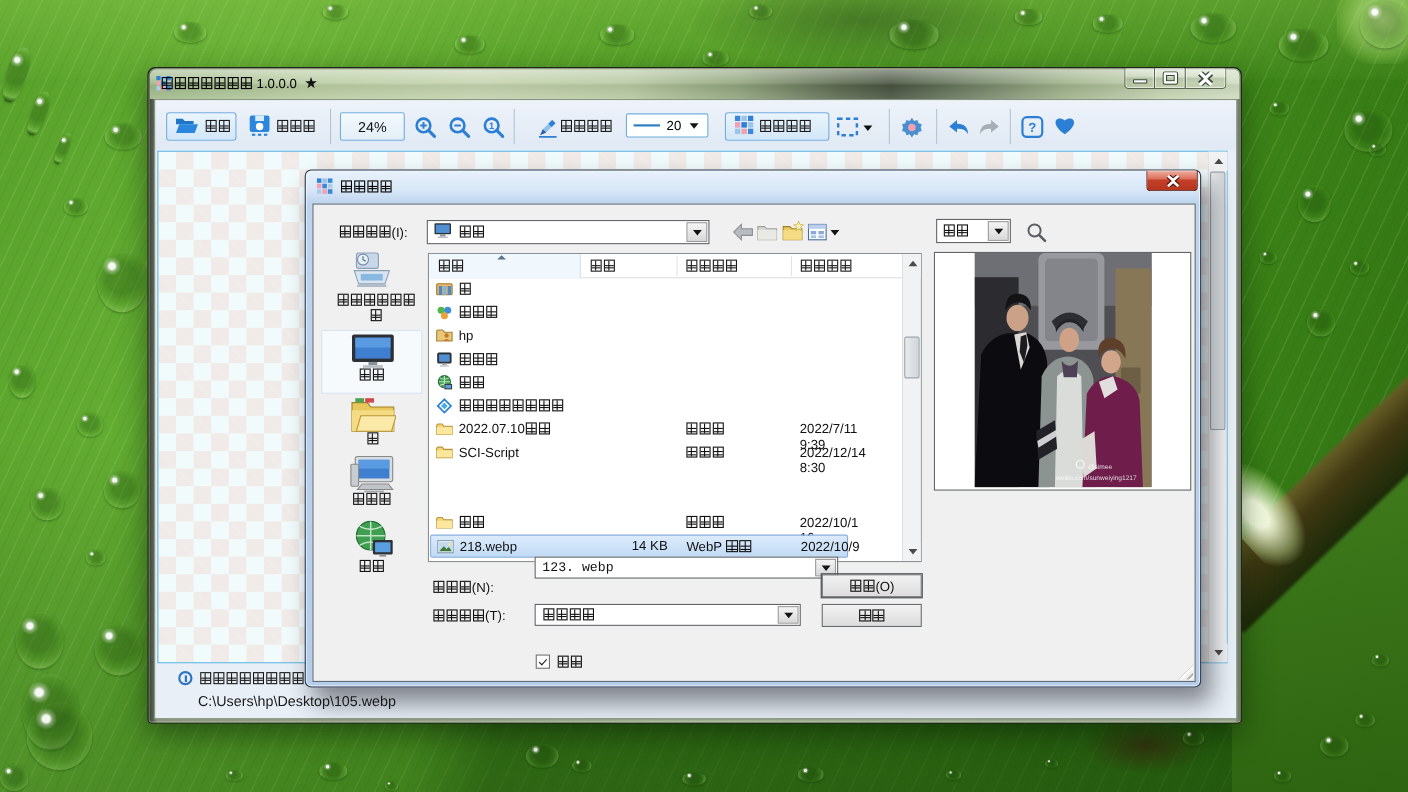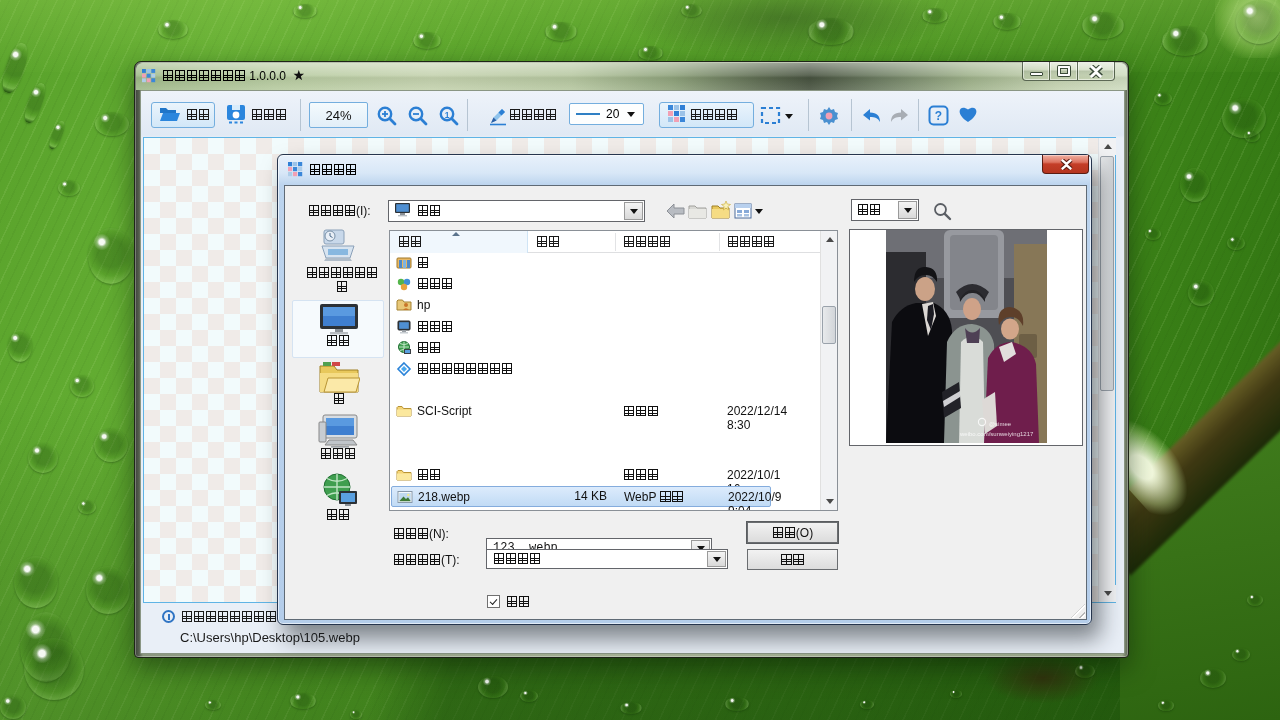--- a/index.html
+++ b/index.html
@@ -34,21 +34,21 @@
 
 
 #win{position:absolute;left:134px;top:61px;width:995px;height:597px;border-radius:7px 7px 4px 4px;
  background:linear-gradient(90deg,#3c423a 0,#555e4e 4px,#8b9780 8px,#aab698 50%,#9aa78b 99.4%,#5a6352 100%),
  linear-gradient(180deg,#aebfa2 0,#c5d2b8 22px,#9db08d 30px,#6d7a64 100%);
  border:1px solid #1e2418;box-shadow:0 0 0 1px rgba(255,255,255,.3) inset, 0 10px 26px rgba(10,30,5,.5)}
 #wtitle-tint{position:absolute;left:1px;top:1px;right:1px;height:27px;border-radius:6px 6px 0 0;background:
  linear-gradient(180deg,rgba(255,255,255,.42),rgba(255,255,255,.12) 45%,rgba(0,0,0,.05) 55%,rgba(255,255,255,.1)),
  linear-gradient(90deg,#9fb989 0,#b7cba0 14%,#c4d2ae 30%,#b6c7a0 44%,#8fa37c 54%,#5d6b51 63%,#47523f 68%,#6d7d62 75%,#9eb18a 84%,#c4d2b0 93%,#cfdcc0 100%)}
 #wicon{position:absolute;left:7px;top:7px}
-#wtitle{position:absolute;left:27px;top:7px;font-size:12px;color:#000;white-space:nowrap}
+#wtitle{position:absolute;left:11px;top:7px;font-size:12px;color:#000;white-space:nowrap}
 .star{display:inline-block;width:11px;height:11px;margin-left:4px;vertical-align:-1px;background:#111;
  clip-path:polygon(50% 0,62% 35%,98% 35%,69% 57%,80% 93%,50% 70%,20% 93%,31% 57%,2% 35%,38% 35%)}
 #caps{position:absolute;left:887px;top:0;width:93px;height:19px;display:flex}
 .cap{height:19px;background:linear-gradient(180deg,rgba(255,255,255,.38),rgba(255,255,255,.1) 42%,rgba(105,125,90,.25) 52%,rgba(215,230,195,.38));box-shadow:inset 0 0 0 1px rgba(255,255,255,.5);
  border:1px solid rgba(40,55,35,.7);border-top:none;position:relative}
 .cap+.cap{border-left:none}
 #cap-min{width:28px;border-radius:0 0 0 4px}
 #cap-max{width:28px}
 #cap-close{width:37px;border-radius:0 0 4px 0}
 .glyph-min{position:absolute;left:7px;top:10px;width:13px;height:4px;background:#fdfdfd;border:1px solid #3a4a38;border-radius:1px}
@@ -534,20 +534,30 @@
 <div class="row" style="top:106.0px">
               <span class="ric"><svg width="16" height="16" viewBox="0 0 16 16">
                   <path d="M8 2 L14 8 L8 14 L2 8 Z" fill="#fff" stroke="#2b83d8" stroke-width="1.6"></path>
                   <path d="M8 5 L11 8 L8 11 L5 8 Z" fill="#49a8ef"></path>
                 </svg></span>
               <span class="rname"><i class="cj"></i><i class="cj"></i><i class="cj"></i><i class="cj"></i><i class="cj"></i><i class="cj"></i><i class="cj"></i><i class="cj"></i></span>
               <span class="rsize"></span>
               <span class="rtype"></span>
               <span class="rdate"></span>
             </div>
+<div class="row" style="top:127.2px">
+              <span class="ric"><svg width="16" height="16" viewBox="0 0 16 16">
+                  <path d="M1 4.5 L1 13 L15 13 L15 5.5 L7.5 5.5 L6 3.5 L2 3.5 Z" fill="#f5d476" stroke="#b89436" stroke-width="1"></path>
+                  <path d="M1 6.5 L15 6.5 L15 13 L1 13 Z" fill="#fbe89e"></path>
+                </svg></span>
+              <span class="rname">2022.07.10<i class="cj"></i><i class="cj"></i></span>
+              <span class="rsize"></span>
+              <span class="rtype"><i class="cj"></i><i class="cj"></i><i class="cj"></i></span>
+              <span class="rdate">2022/7/11 9:39</span>
+            </div>
 <div class="row" style="top:148.4px">
               <span class="ric"><svg width="16" height="16" viewBox="0 0 16 16">
                   <path d="M1 4.5 L1 13 L15 13 L15 5.5 L7.5 5.5 L6 3.5 L2 3.5 Z" fill="#f5d476" stroke="#b89436" stroke-width="1"></path>
                   <path d="M1 6.5 L15 6.5 L15 13 L1 13 Z" fill="#fbe89e"></path>
                 </svg></span>
               <span class="rname">SCI-Script</span>
               <span class="rsize"></span>
               <span class="rtype"><i class="cj"></i><i class="cj"></i><i class="cj"></i></span>
               <span class="rdate">2022/12/14 8:30</span>
             </div>
@@ -622,21 +632,21 @@
             <path d="M96 170 L109 162 L111 196 L99 204 Z" fill="#ddd9d6"></path>
             <g fill="#ffffff" opacity="0.8">
               <circle cx="96" cy="192" r="3.6" fill="none" stroke="#fff" stroke-width="1.1"></circle>
               <text x="103" y="196" font-size="6" font-family="Liberation Sans">@simee</text>
               <text x="74" y="206" font-size="6" font-family="Liberation Sans">weibo.com/sunweiying1217</text>
             </g>
           </svg>
         </div>
 
    <div class="dlabel" style="left:108px;top:341px"><i class="cj"></i><i class="cj"></i><i class="cj"></i>(N):</div>
-   <div class="combo" style="left:201px;top:352px;width:226px;height:20px">
+   <div class="combo" style="left:201px;top:320px;width:276px;height:20px">
      <span style="margin-left:6px;font-family:'Liberation Mono',monospace;font-size:12px">123. webp</span>
           <span class="btn"></span>
         </div>
    <div class="pbtn" style="left:462px;top:336px;box-shadow:0 0 0 1px #5a5d60"><i class="cj"></i><i class="cj"></i>(O)</div>
    <div class="dlabel" style="left:108px;top:367px"><i class="cj"></i><i class="cj"></i><i class="cj"></i><i class="cj"></i>(T):</div>
    <div class="combo" style="left:201px;top:363px;width:242px;height:20px">
      <span style="margin-left:6px"><i class="cj"></i><i class="cj"></i><i class="cj"></i><i class="cj"></i></span>
           <span class="btn"></span>
         </div>
    <div class="pbtn" style="left:462px;top:363px">

